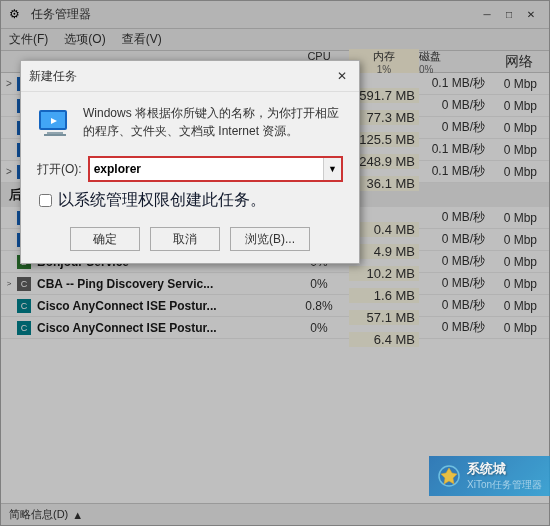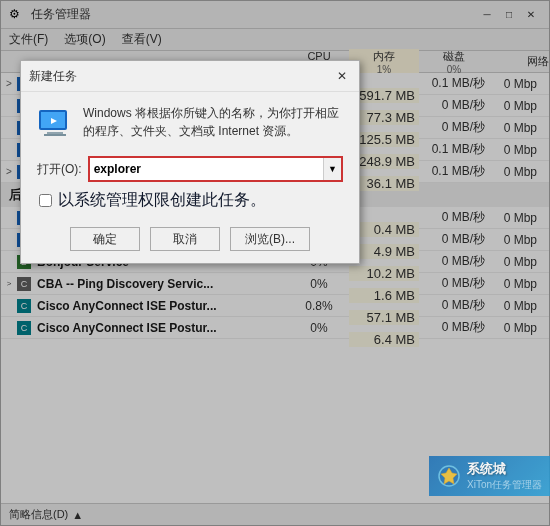--- a/index.html
+++ b/index.html
@@ -107,28 +107,28 @@
     }
     .col-mem {
       width: 70px;
       text-align: center;
       font-size: 11px;
       color: #333;
       background: #fff8e0;
     }
     .col-disk {
       width: 70px;
-      text-align: center;
+      text-align: left;
       font-size: 11px;
       color: #333;
     }
     .col-net {
       width: 60px;
-      text-align: right;
-      font-size: 11px;
+      text-align: center;
+      font-size: 14px;
       color: #333;
     }
 
     
     .process-table {
       flex: 1;
       overflow-y: auto;
       background: #fff;
     }
 

